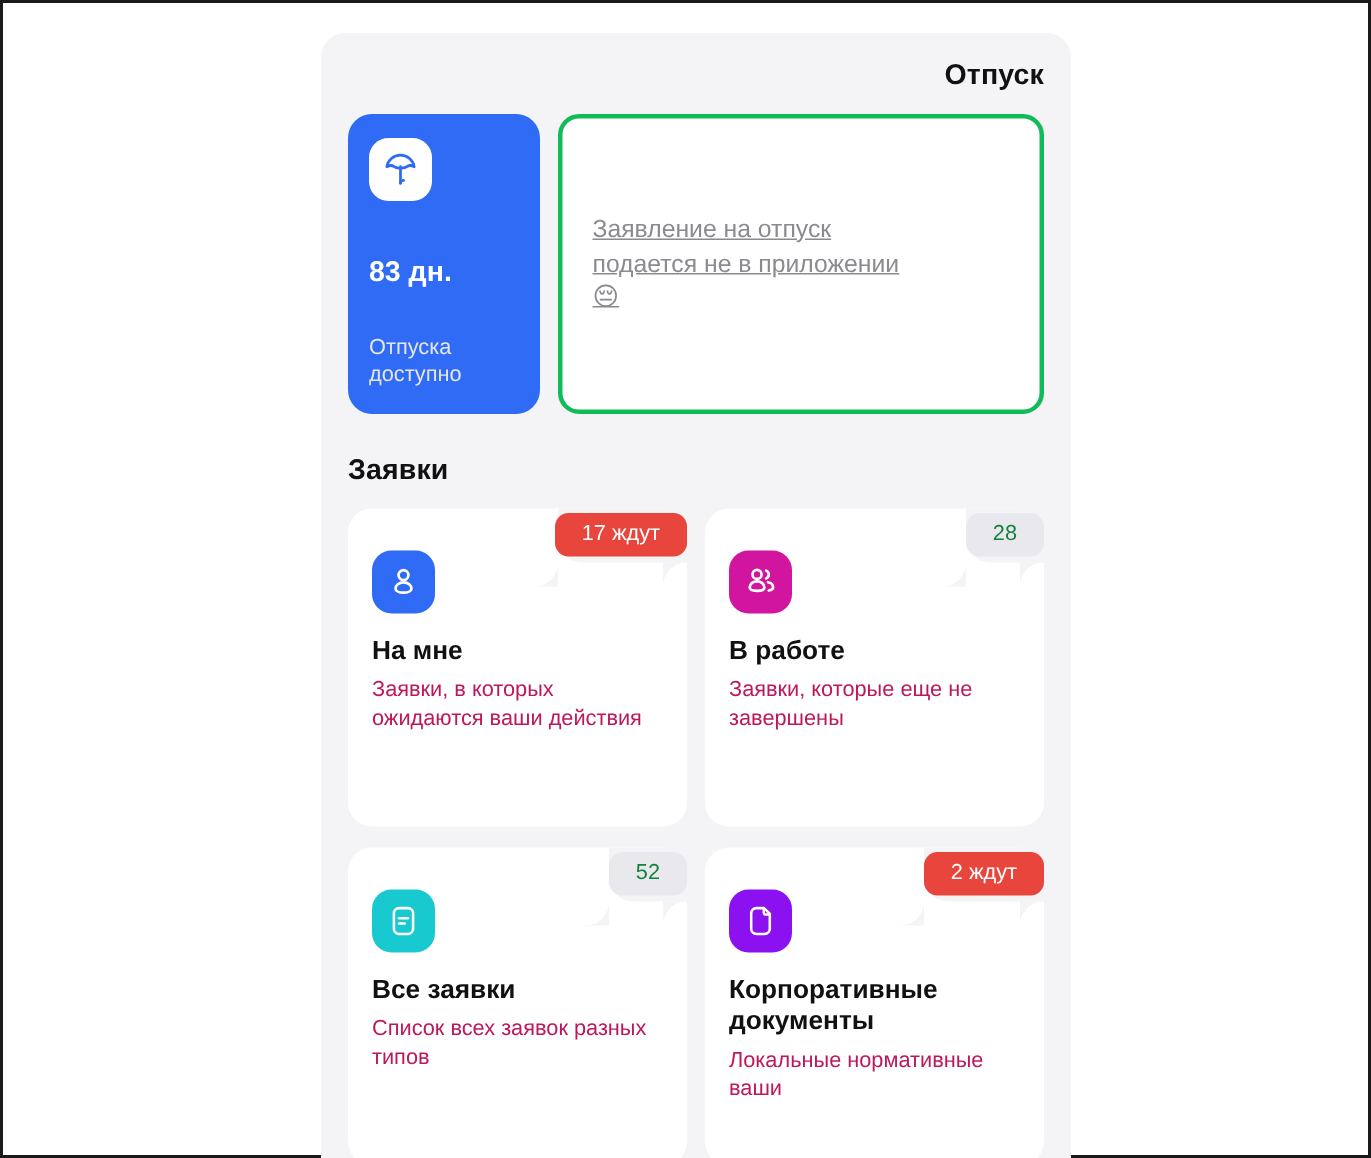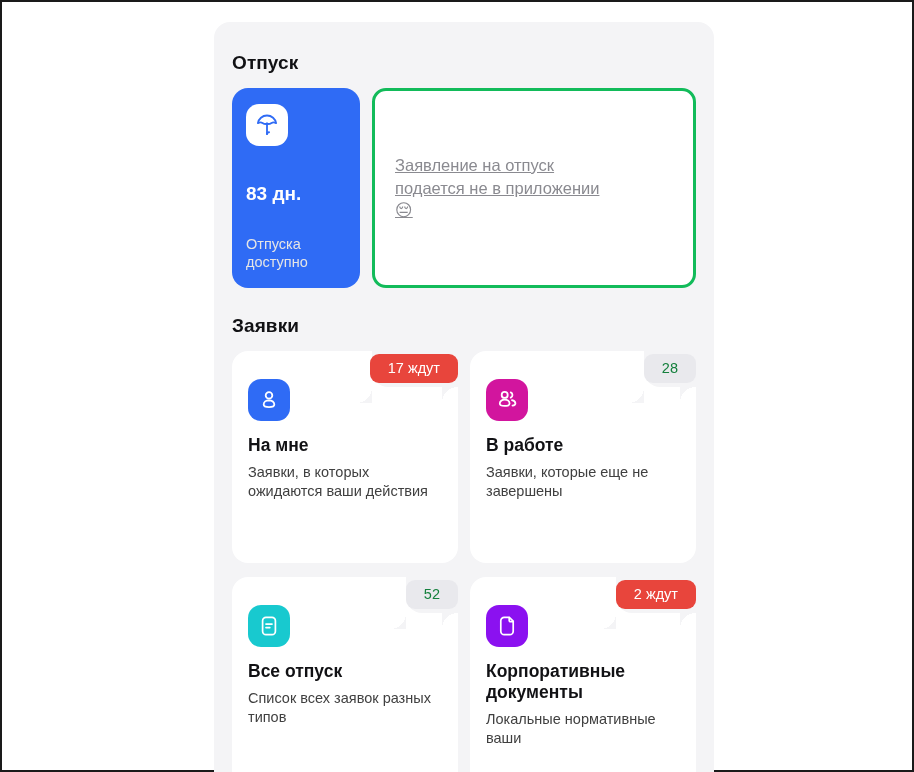--- a/index.html
+++ b/index.html
@@ -39,21 +39,21 @@
     overflow: hidden;
   }
 
   .section-title {
     font-size: 19px;
     font-weight: 700;
     color: #111114;
     letter-spacing: 0.1px;
   }
 
-  #vacation-title { margin-top: 30px; }
+  #vacation-title { margin-top: 18px; text-align: right; }
   #requests-title { margin-top: 27px; }
 
   
   .vacation-row {
     display: flex;
     gap: 12px;
     margin-top: 14px;
     align-items: stretch;
   }
 
@@ -188,21 +188,21 @@
     font-weight: 700;
     color: #111114;
     line-height: 1.2;
     margin-bottom: 7px;
   }
 
   .card-desc {
     position: relative;
     z-index: 3;
     font-size: 14.5px;
-    color: #404040;
+    color: #be185d;
     line-height: 1.33;
     font-weight: 400;
   }
 
   .count-badge {
     position: absolute;
     z-index: 4;
     top: 3px;
     right: 0;
     height: 29px;
@@ -306,21 +306,21 @@
       <div class="card-slot">
         <div class="req-card">
           <div class="notch" style="width:52px;"></div>
           <div class="card-icon" style="background:#18c9cf;">
             <svg width="24" height="24" viewBox="0 0 24 24" fill="none" stroke="#ffffff" stroke-width="1.7" stroke-linecap="round" stroke-linejoin="round">
               <rect x="5.6" y="3.4" width="12.8" height="17.2" rx="3.4"></rect>
               <line x1="9" y1="10.1" x2="15" y2="10.1"></line>
               <line x1="9" y1="13.6" x2="12.8" y2="13.6"></line>
             </svg>
           </div>
-          <div class="card-title">Все отпуск</div>
+          <div class="card-title">Все заявки</div>
           <div class="card-desc">Список всех заявок разных типов</div>
         </div>
         <div class="count-badge badge-neutral">52</div>
       </div>
 
       <div class="card-slot">
         <div class="req-card">
           <div class="notch" style="width:80px;"></div>
           <div class="card-icon" style="background:#8b11f0;">
             <svg width="24" height="24" viewBox="0 0 24 24" fill="none" stroke="#ffffff" stroke-width="1.7" stroke-linecap="round" stroke-linejoin="round">

